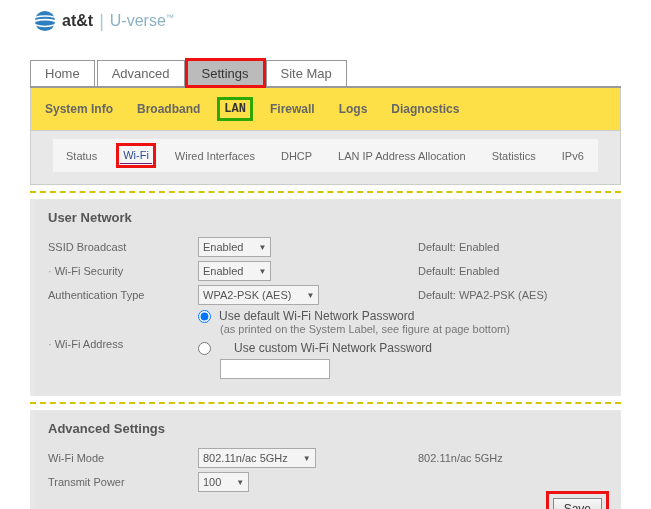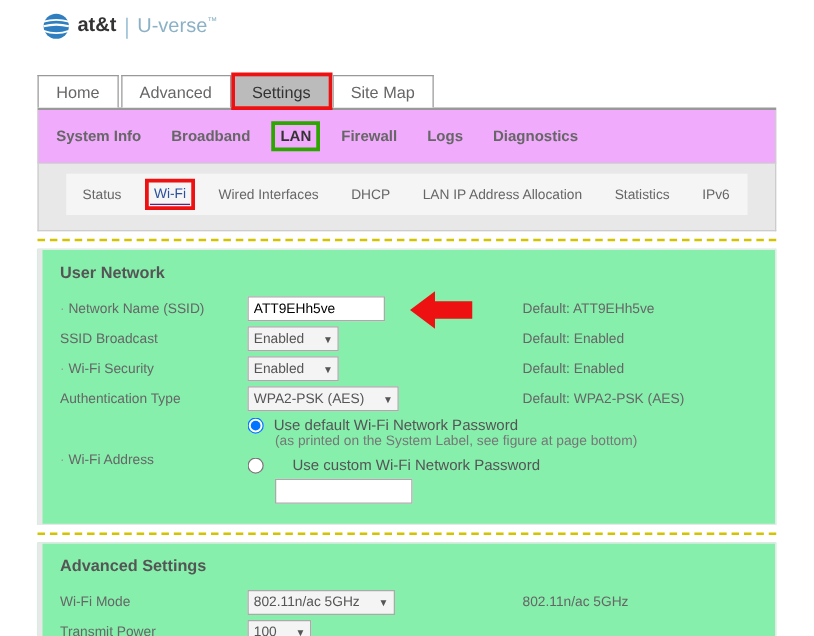--- a/index.html
+++ b/index.html
@@ -41,35 +41,35 @@
     margin-right: 2px;
     cursor: pointer;
   }
   .tab1.active {
     background: #bbb;
     color: #333;
   }
   .hl-red { outline: 3px solid #e11; outline-offset: -1px; }
 
   .tabrow2 {
-    background: #f0abfc;
+    background: #fde047;
     border: 1px solid #ccc;
     border-top: none;
     padding: 12px 10px;
     display: flex;
     gap: 16px;
   }
   .tab2 {
     font-size: 12px;
     font-weight: bold;
     color: #666;
     cursor: pointer;
     padding: 2px 4px;
   }
-  .tab2.active { color: #333; }
+  .tab2.active { color: #333; font-family: Liberation Mono, monospace; }
   .tab2.hl { outline: 3px solid #2da600; outline-offset: 0; }
 
   .tabrow3wrap {
     background: #e8e8e8;
     border: 1px solid #ccc;
     border-top: none;
     padding: 8px 22px 12px 22px;
   }
   .tabrow3 {
     background: #f5f5f5;
@@ -89,21 +89,21 @@
     border-bottom: 1px solid #701a75;
   }
 
   .dashed {
     border: none;
     border-top: 2px dashed #d4c400;
     margin: 6px 0;
   }
 
   .section {
-    background: #86efac;
+    background: #e5e5e5;
     border: 1px solid #e8e8e8;
     border-left: 4px solid #e8e8e8;
     padding: 10px 14px 14px 14px;
   }
   .section-title {
     font-weight: bold;
     font-size: 13px;
     color: #555;
     margin-bottom: 10px;
   }
@@ -200,30 +200,20 @@
     <span class="tab3">Statistics</span>
     <span class="tab3">IPv6</span>
   </div>
 </div>
 
 <hr class="dashed">
 
 <div class="section">
   <div class="section-title">User Network</div>
 
-  <div class="row">
-    <div class="label bullet">Network Name (SSID)</div>
-    <div class="control">
-      <input class="text" type="text" value="ATT9EHh5ve" style="">
-      <svg class="arrow" width="50" height="34" viewBox="0 0 50 34">
-        <polygon points="0,17 20,2 20,10 50,10 50,24 20,24 20,32" fill="#e11"></polygon>
-      </svg>
-    </div>
-    <div class="default">Default: ATT9EHh5ve</div>
-  </div>
 
   <div class="row">
     <div class="label">SSID Broadcast</div>
     <div class="control">
       <span class="select">
         <span>Enabled</span>
         <span class="caret">▼</span>
       </span>
     </div>
     <div class="default">Default: Enabled</div>

